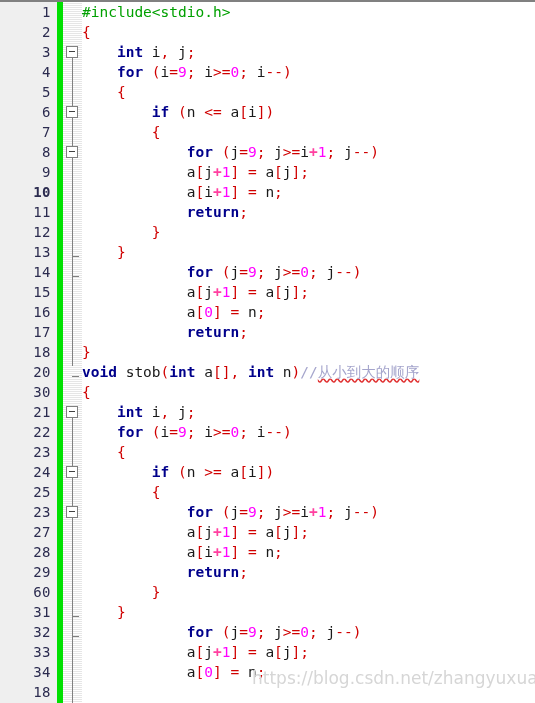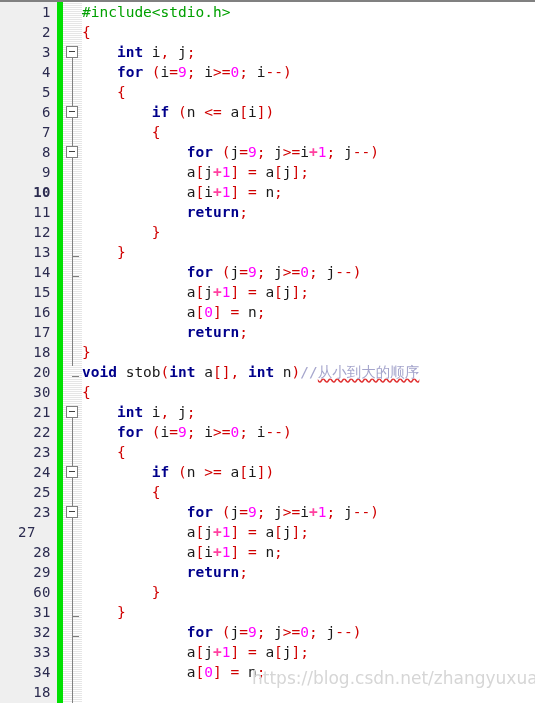--- a/index.html
+++ b/index.html
@@ -111,21 +111,21 @@
       <div class="lnum" style="top: 320px;">17</div>
       <div class="lnum" style="top: 340px;">18</div>
       <div class="lnum" style="top: 360px;">20</div>
       <div class="lnum" style="top: 380px;">30</div>
       <div class="lnum" style="top: 400px;">21</div>
       <div class="lnum" style="top: 420px;">22</div>
       <div class="lnum" style="top: 440px;">23</div>
       <div class="lnum" style="top: 460px;">24</div>
       <div class="lnum" style="top: 480px;">25</div>
       <div class="lnum" style="top: 500px;">23</div>
-      <div class="lnum" style="top: 520px; text-align: center;">27</div>
+      <div class="lnum" style="top: 520px;">27</div>
       <div class="lnum" style="top: 540px;">28</div>
       <div class="lnum" style="top: 560px;">29</div>
       <div class="lnum" style="top: 580px;">60</div>
       <div class="lnum" style="top: 600px;">31</div>
       <div class="lnum" style="top: 620px;">32</div>
       <div class="lnum" style="top: 640px;">33</div>
       <div class="lnum" style="top: 660px;">34</div>
       <div class="lnum" style="top: 680px;">18</div>
     </div>
 

